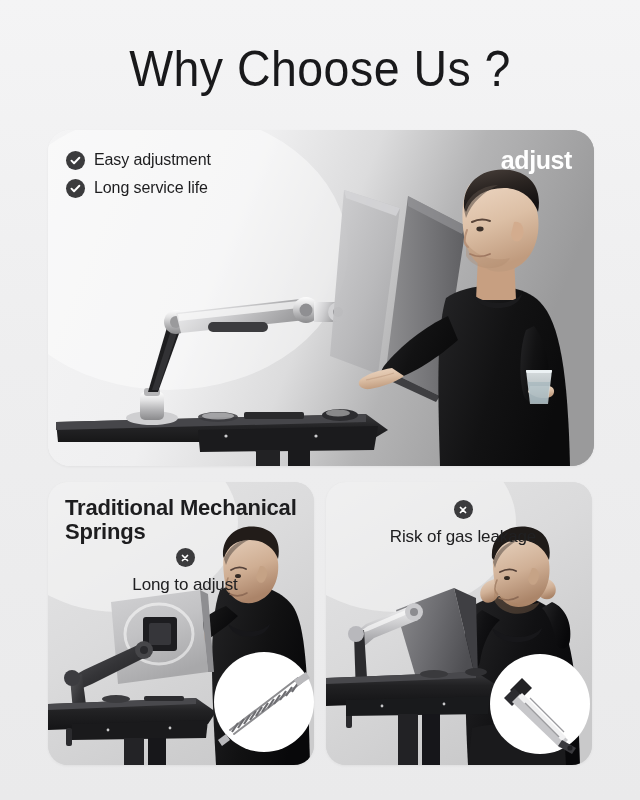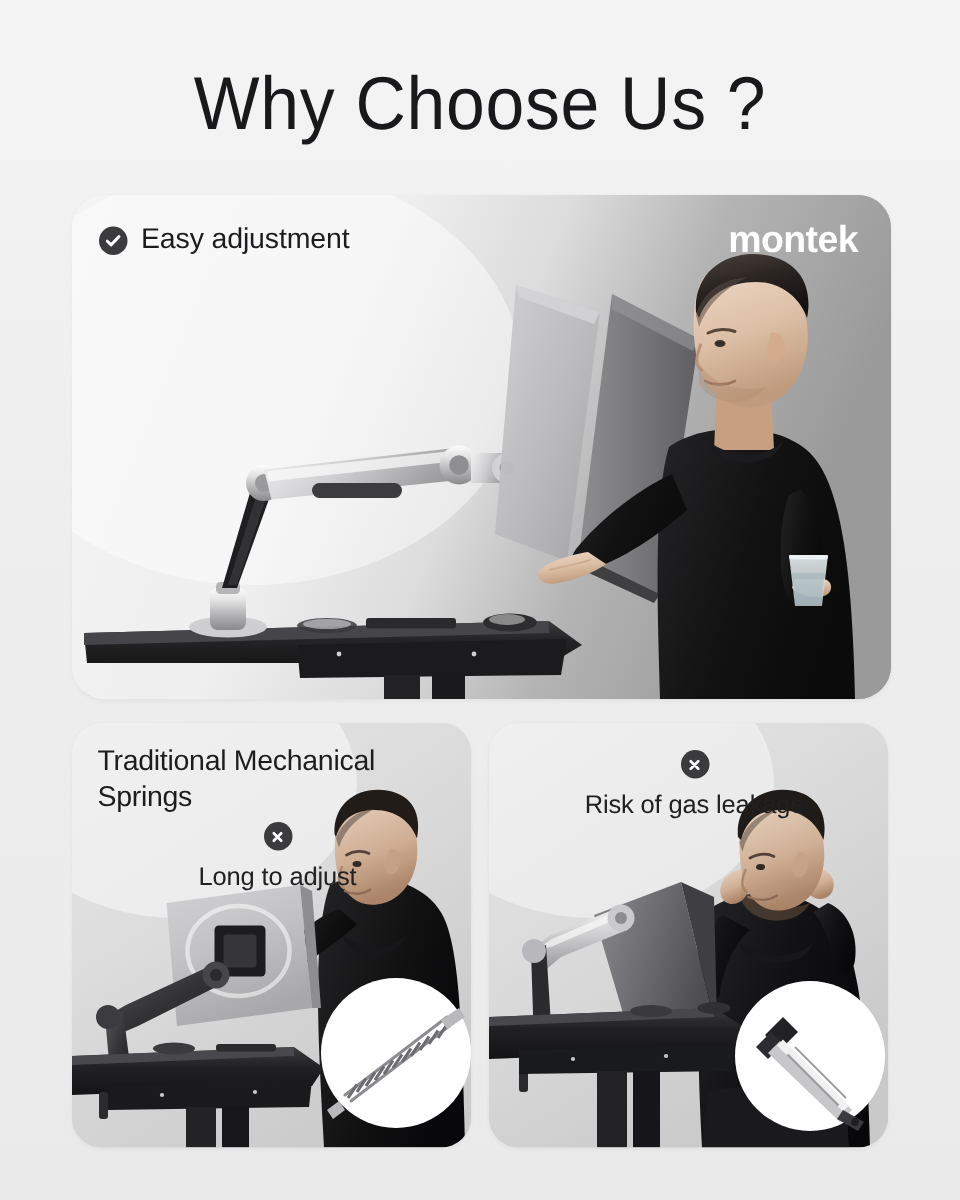--- a/index.html
+++ b/index.html
@@ -81,21 +81,21 @@
   }
   .mark {
     width: 19px; height: 19px;
     border-radius: 50%;
     background: #3b3b3d;
     display: flex; align-items: center; justify-content: center;
     flex: 0 0 auto;
   }
   .mark svg { display: block; }
   .bullet-text {
-    font-size: 19px;
+    font-size: 16px;
     line-height: 24px;
     color: #1d1d1f;
     font-weight: 400;
     letter-spacing: -0.1px;
   }
 
   
   .brand {
     position: absolute;
     right: 22px;
@@ -129,24 +129,24 @@
   }
 
   .sub-head {
     position: absolute;
     left: 17px;
     top: 14px;
     z-index: 9;
     width: 240px;
   }
   .sub-title {
-    font-size: 19px;
+    font-size: 22px;
     line-height: 24px;
     color: #1d1d1f;
-    font-weight: 400;
+    font-weight: 700;
     letter-spacing: -0.2px;
   }
   .sub-bullet {
     display: flex;
     align-items: center;
     gap: 7px;
     margin-top: 4px;
     flex-direction: column;
   }
   .sub-bullet .bullet-text { font-size: 17px; line-height: 22px; color: #202022; }
@@ -317,23 +317,31 @@
 
     <div class="bullet-list">
       <div class="bullet-row">
         <span class="mark">
           <svg width="11" height="11" viewBox="0 0 12 12">
               <path d="M1.6 6.2 L4.4 9 L10.2 3" fill="none" stroke="#fff" stroke-width="2.1" stroke-linecap="round" stroke-linejoin="round"></path>
             </svg>
         </span>
         <span class="bullet-text">Easy adjustment</span>
       </div>
+      <div class="bullet-row">
+        <span class="mark">
+          <svg width="11" height="11" viewBox="0 0 12 12">
+              <path d="M1.6 6.2 L4.4 9 L10.2 3" fill="none" stroke="#fff" stroke-width="2.1" stroke-linecap="round" stroke-linejoin="round"></path>
+            </svg>
+        </span>
+        <span class="bullet-text">Long service life</span>
+      </div>
     </div>
 
-    <div class="brand">montek</div>
+    <div class="brand">adjust</div>
   </div>
 
   <div class="sub-card left">
 
     <div class="art">
       <svg viewBox="0 0 266 283" preserveAspectRatio="none" xmlns="http://www.w3.org/2000/svg">
         <defs>
           <linearGradient id="bgL" x1="0" y1="0" x2="0.6" y2="1">
             <stop offset="0" stop-color="#e6e6e7"></stop>
             <stop offset="0.5" stop-color="#dbdbdc"></stop>

